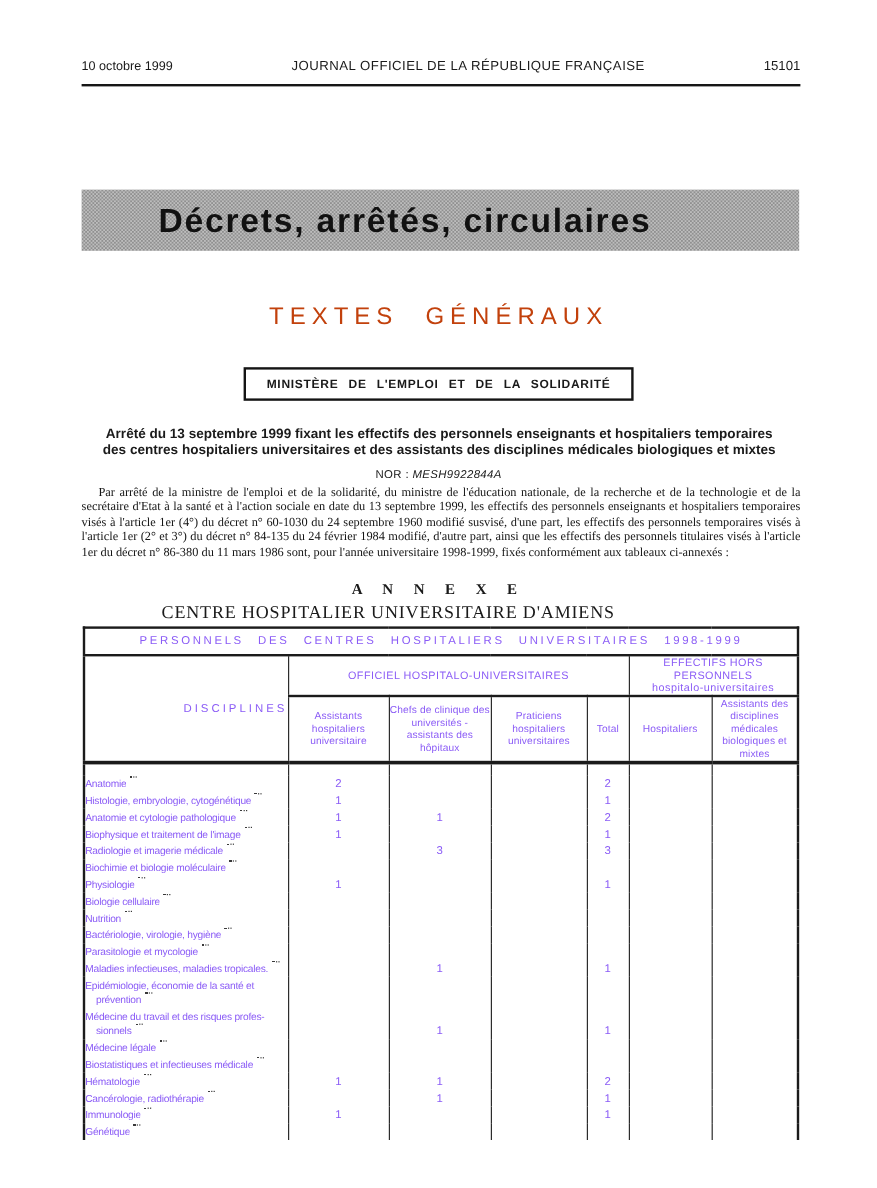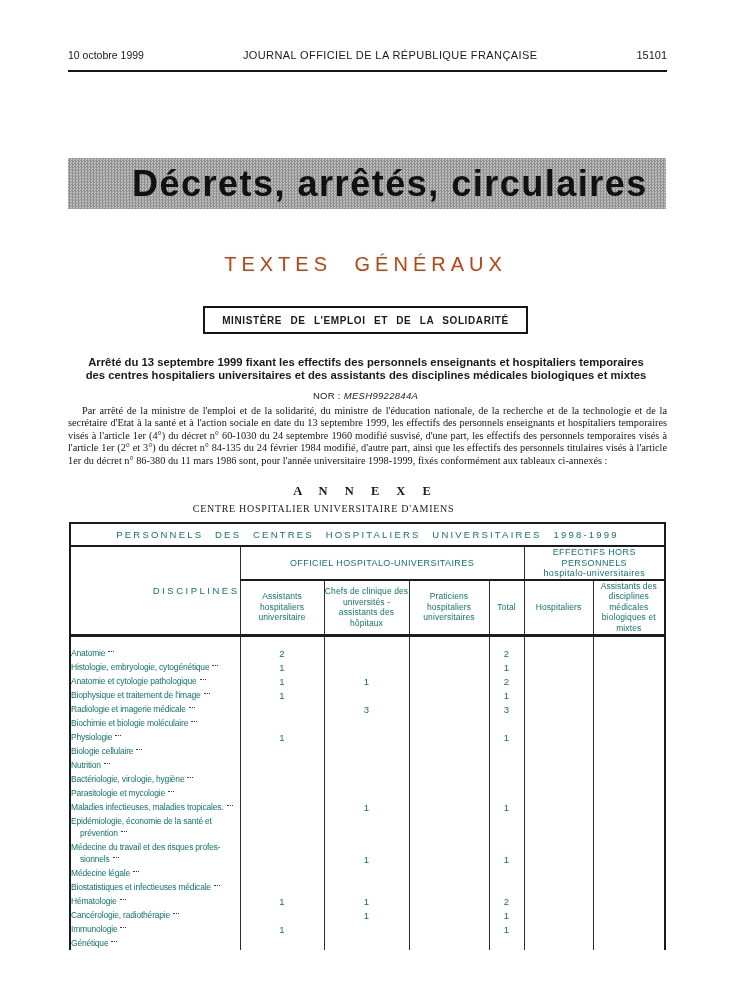--- a/index.html
+++ b/index.html
@@ -18,21 +18,21 @@
   .header-rule{top:70px;left:68px;width:599px;height:2px;background:#161616;}
 
   
   .banner{
     top:158px;left:68px;width:598px;height:51px;
     background:repeating-conic-gradient(#909090 0% 25%, #bdbdbd 0% 50%);
     background-size:3px 3px;
     display:flex;align-items:center;
   }
   .banner-title{
-    font-size:36px;font-weight:bold;letter-spacing:1.5px;color:#111;
+    font-size:28px;font-weight:bold;letter-spacing:1.5px;color:#111;
     padding-left:64px;line-height:1;
   }
 
   
   .section-title{top:253px;left:0;width:731px;text-align:center;
     font-size:20px;letter-spacing:5px;word-spacing:12px;color:#c2410c;}
   .ministry-wrap{top:306px;left:0;width:731px;text-align:center;}
   .ministry-box{
     display:inline-block;border:2px solid #141414;padding:7px 17px 6px 17px;
     font-size:10px;font-weight:bold;letter-spacing:.6px;word-spacing:5px;
@@ -46,28 +46,28 @@
   .body-par{
     top:405px;left:68px;width:599px;
     font-family:"Liberation Serif",serif;font-size:10.3px;line-height:12.4px;
     text-align:justify;text-indent:14px;color:#151515;
   }
 
   
   .annexe-title{top:484px;left:0;width:731px;text-align:center;
     font-family:"Liberation Serif",serif;font-size:12.5px;font-weight:bold;letter-spacing:7px;}
   .annexe-sub{top:503px;left:0;width:647px;text-align:center;
-    font-family:"Liberation Serif",serif;font-size:10px;letter-spacing:.7px;}
+    font-family:"Liberation Serif",serif;font-size:15px;letter-spacing:.7px;}
 
   
   table.main{
     top:522px;left:69px;position:absolute;
     border-collapse:collapse;table-layout:fixed;width:595px;
     border:2px solid #1b1b1b;border-bottom:0;
-    color:#0f766e;
+    color:#8b5cf6;
   }
   table.main td{padding:0;border-right:1px solid #2c2c2c;}
   table.main td:last-child{border-right:0;}
 
   tr.caption-row td{
     height:21px;border-bottom:2px solid #1b1b1b;text-align:center;
     font-size:9.5px;letter-spacing:2.2px;word-spacing:7px;
   }
   td.disciplines-hd{
     text-align:right;vertical-align:middle;font-size:9.5px;letter-spacing:2.5px;
@@ -81,21 +81,21 @@
     height:53px;border-bottom:3px solid #1b1b1b;text-align:center;vertical-align:middle;
     font-size:8.5px;line-height:10.5px;letter-spacing:.1px;
   }
   tr.spacer-row td{height:9px;}
 
   tr.data-row{height:14px;}
   tr.data-row td{vertical-align:bottom;}
   tr.data-row.two-line{height:26px;}
   td.c-label{font-size:8.5px;letter-spacing:-.2px;padding:0 3px 0 5px;}
   .lbl-line1{white-space:nowrap;line-height:12px;}
-  .lbl-last{display:flex;align-items:center;line-height:13px;}
+  .lbl-last{display:flex;align-items:flex-start;line-height:13px;}
   .lbl-last.indent{padding-left:9px;}
   .lbl-last > span{white-space:nowrap;flex:0 1 auto;overflow:hidden;}
   .leader{flex:1 1 8px;min-width:6px;border-bottom:1.5px dotted #3a3a3a;margin:0 2px 3px 3px;}
   td.c-num{text-align:center;font-size:9.5px;line-height:13px;}
 </style>
 </head>
 <body>
 
 <div class="abs page-header">
   <span class="ph-date">10 octobre 1999</span>

